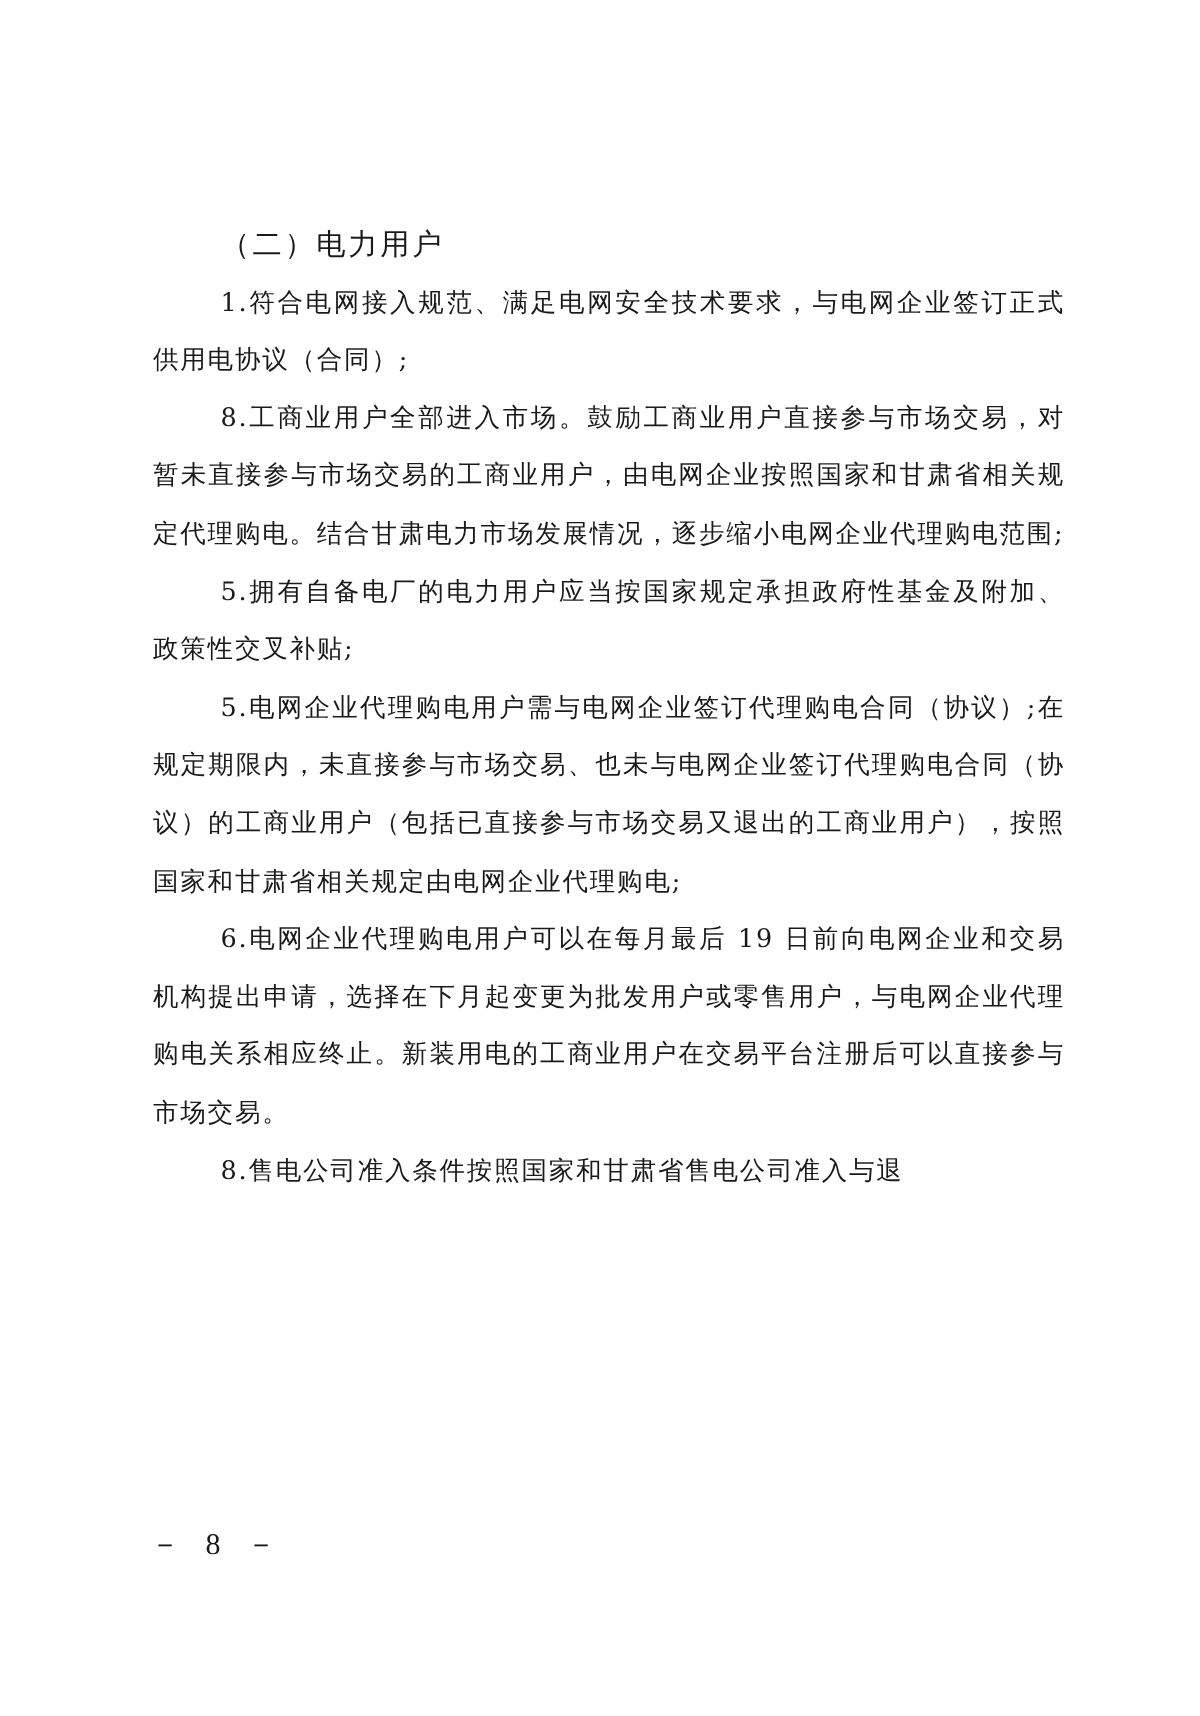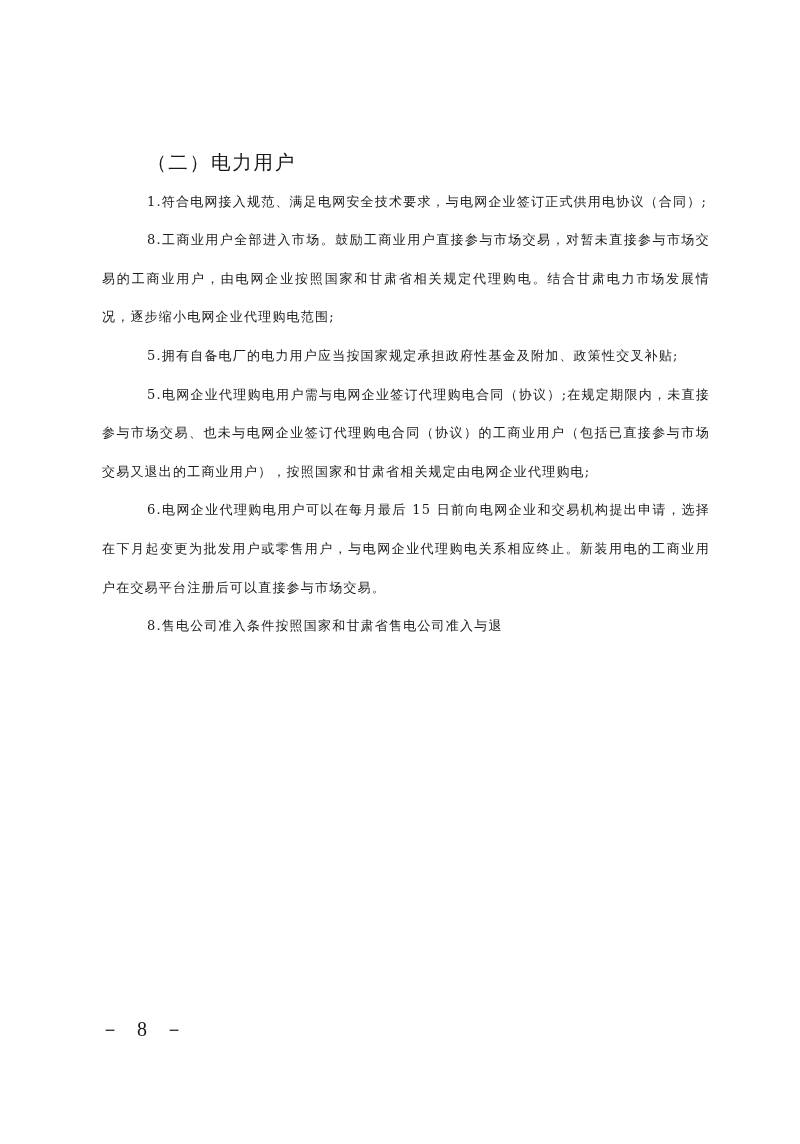--- a/index.html
+++ b/index.html
@@ -25,21 +25,21 @@
       padding-left: 28px;
     }
     .content {
       position: absolute;
       left: 102px;
       top: 144px;
       width: 608px;
     }
     .para {
       margin: 0;
-      font-size: 13px;
+      font-size: 17px;
       line-height: 38.6px;
       text-align: justify;
       text-justify: inter-character;
       letter-spacing: 1.2px;
       word-break: break-all;
     }
     .para.indent {
       text-indent: 45px;
     }
     .heading {
@@ -64,21 +64,21 @@
 
 <div class="page">
   <div class="content">
 
     <p class="heading">（二）电力用户</p>
 
     <p class="para indent">1.符合电网接入规范、满足电网安全技术要求，与电网企业签订正式供用电协议（合同）;</p>
     <p class="para indent">8.工商业用户全部进入市场。鼓励工商业用户直接参与市场交易，对暂未直接参与市场交易的工商业用户，由电网企业按照国家和甘肃省相关规定代理购电。结合甘肃电力市场发展情况，逐步缩小电网企业代理购电范围;</p>
     <p class="para indent">5.拥有自备电厂的电力用户应当按国家规定承担政府性基金及附加、政策性交叉补贴;</p>
     <p class="para indent">5.电网企业代理购电用户需与电网企业签订代理购电合同（协议）;在规定期限内，未直接参与市场交易、也未与电网企业签订代理购电合同（协议）的工商业用户（包括已直接参与市场交易又退出的工商业用户），按照国家和甘肃省相关规定由电网企业代理购电;</p>
-    <p class="para indent">6.电网企业代理购电用户可以在每月最后 15 日前向电网企业和交易机构提出申请，选择在下月起变更为批发用户或零售用户，与电网企业代理购电关系相应终止。新装用电的工商业用户在交易平台注册后可以直接参与市场交易。</p>
+    <p class="para indent">6.电网企业代理购电用户可以在每月最后 19 日前向电网企业和交易机构提出申请，选择在下月起变更为批发用户或零售用户，与电网企业代理购电关系相应终止。新装用电的工商业用户在交易平台注册后可以直接参与市场交易。</p>
 
 
     <p class="para indent">8.售电公司准入条件按照国家和甘肃省售电公司准入与退</p>
 
   </div>
 
   <div class="page-number">－ 8 －</div>
 </div>
 
 </body></html>

